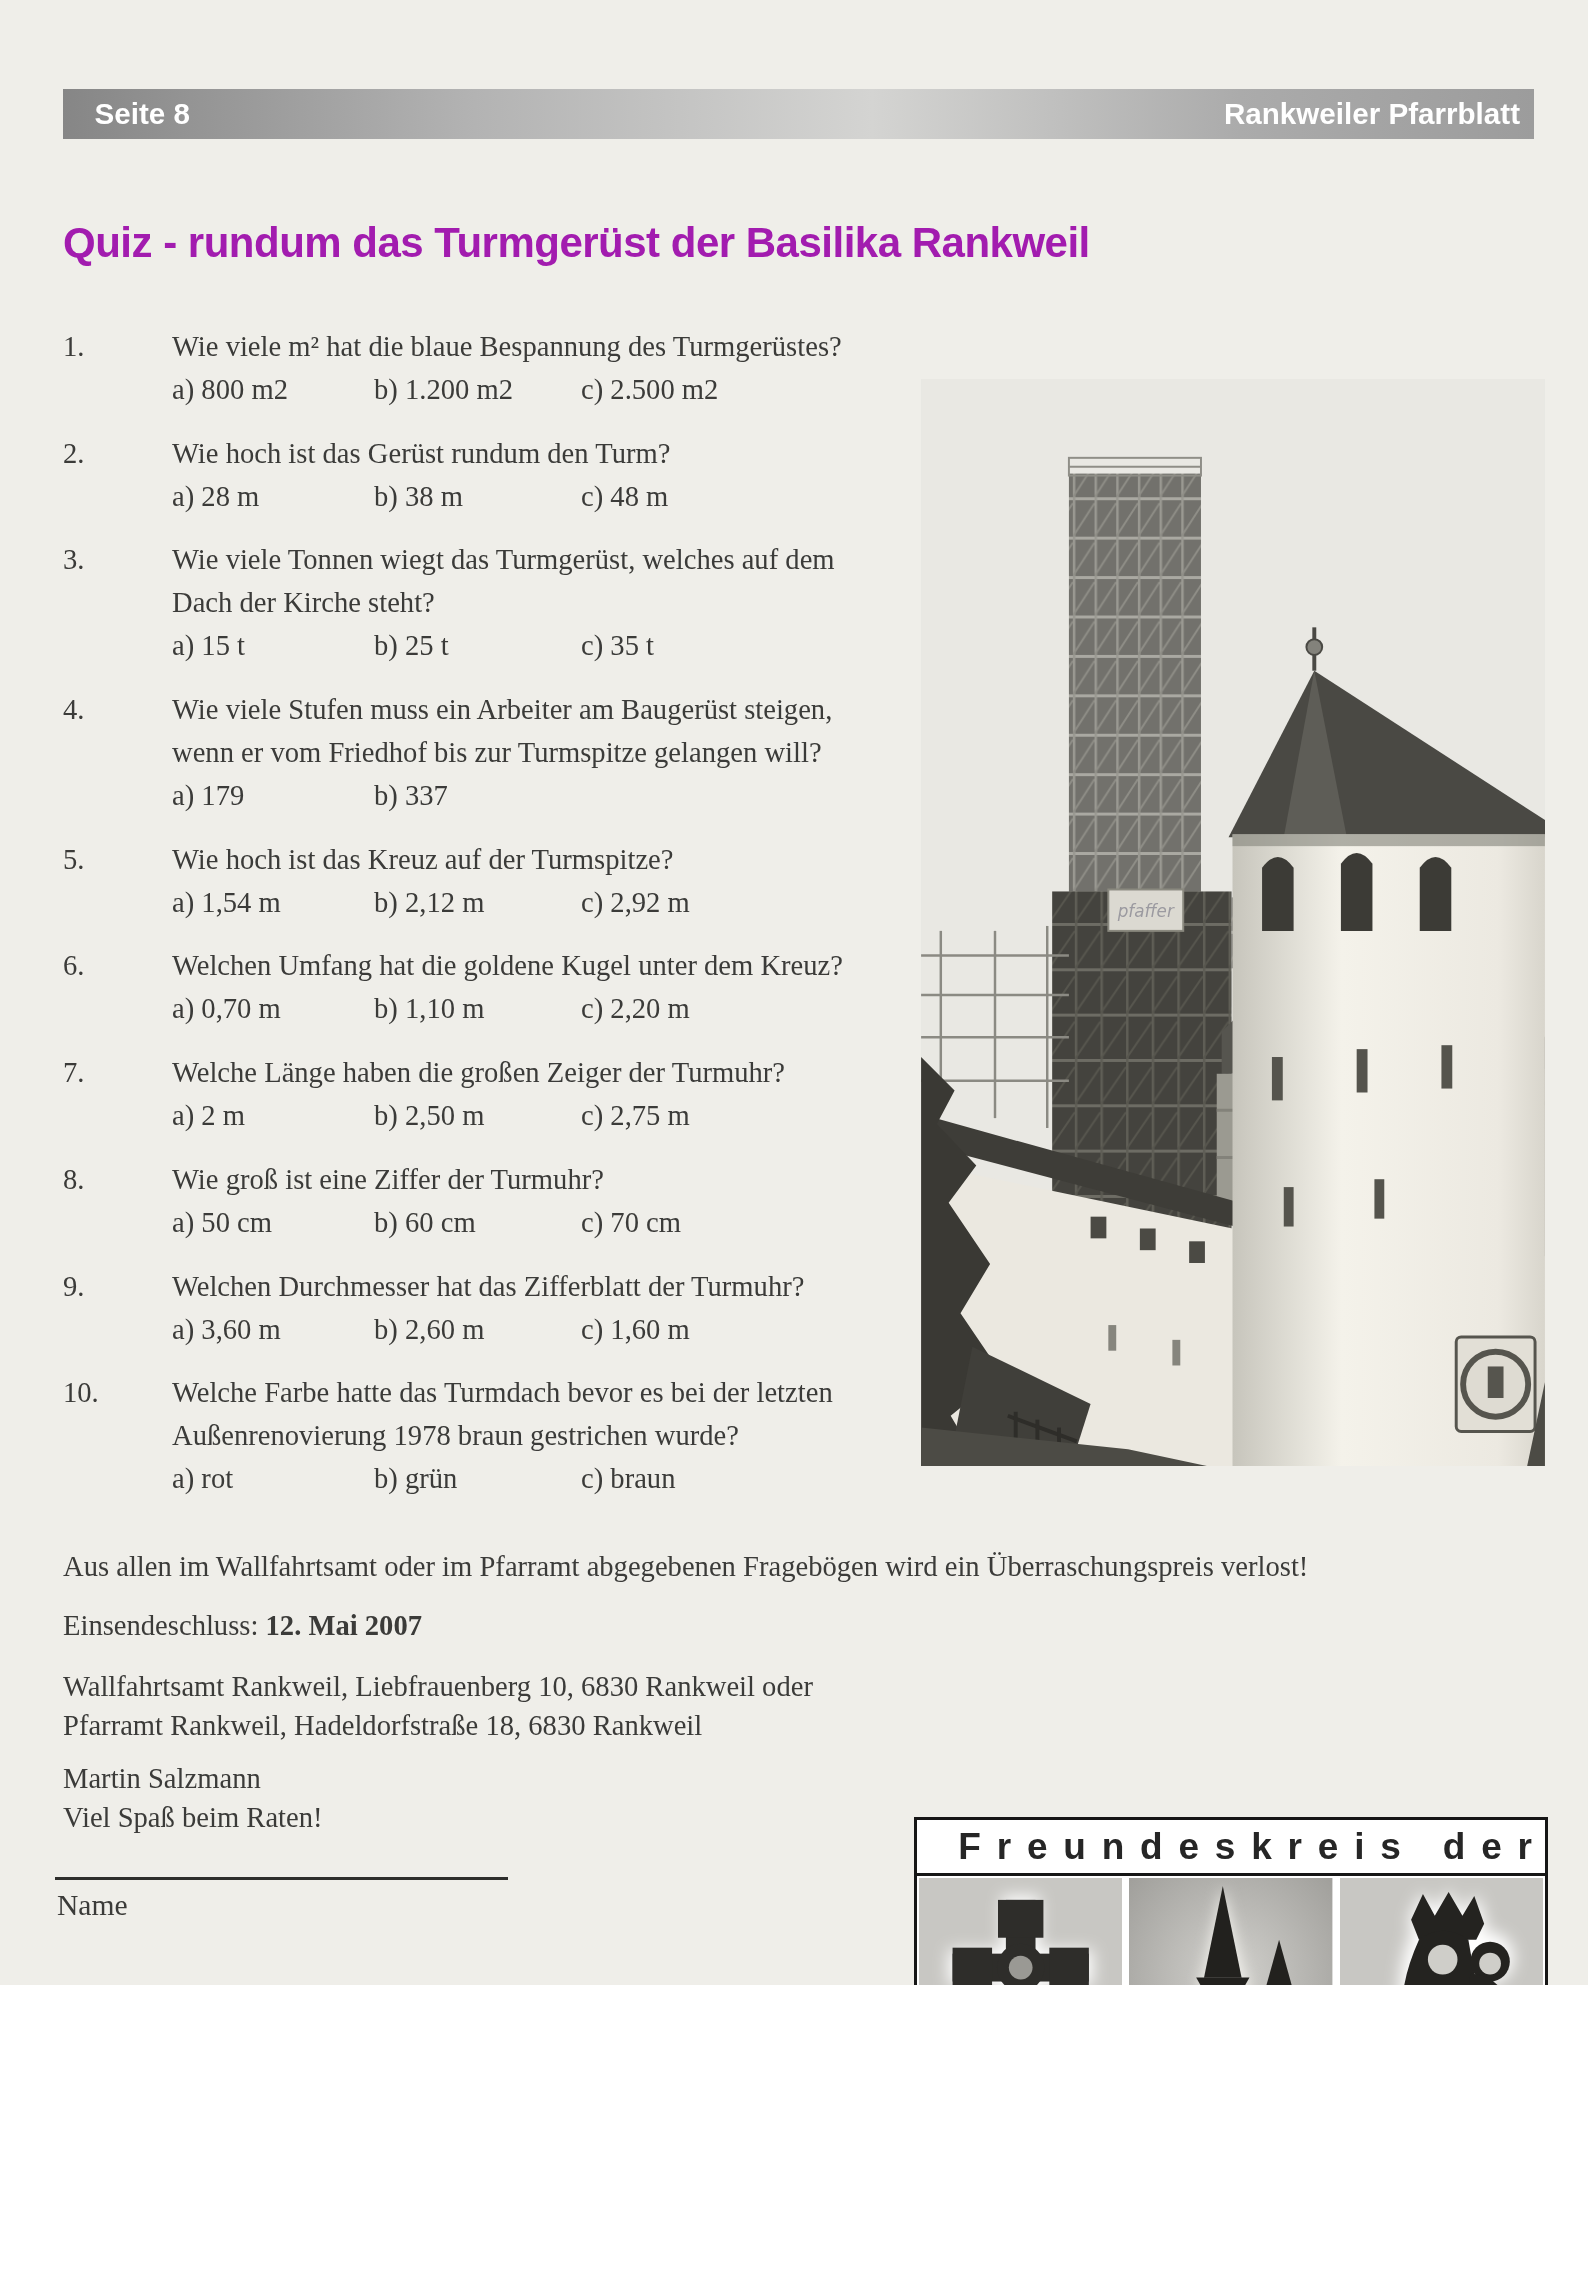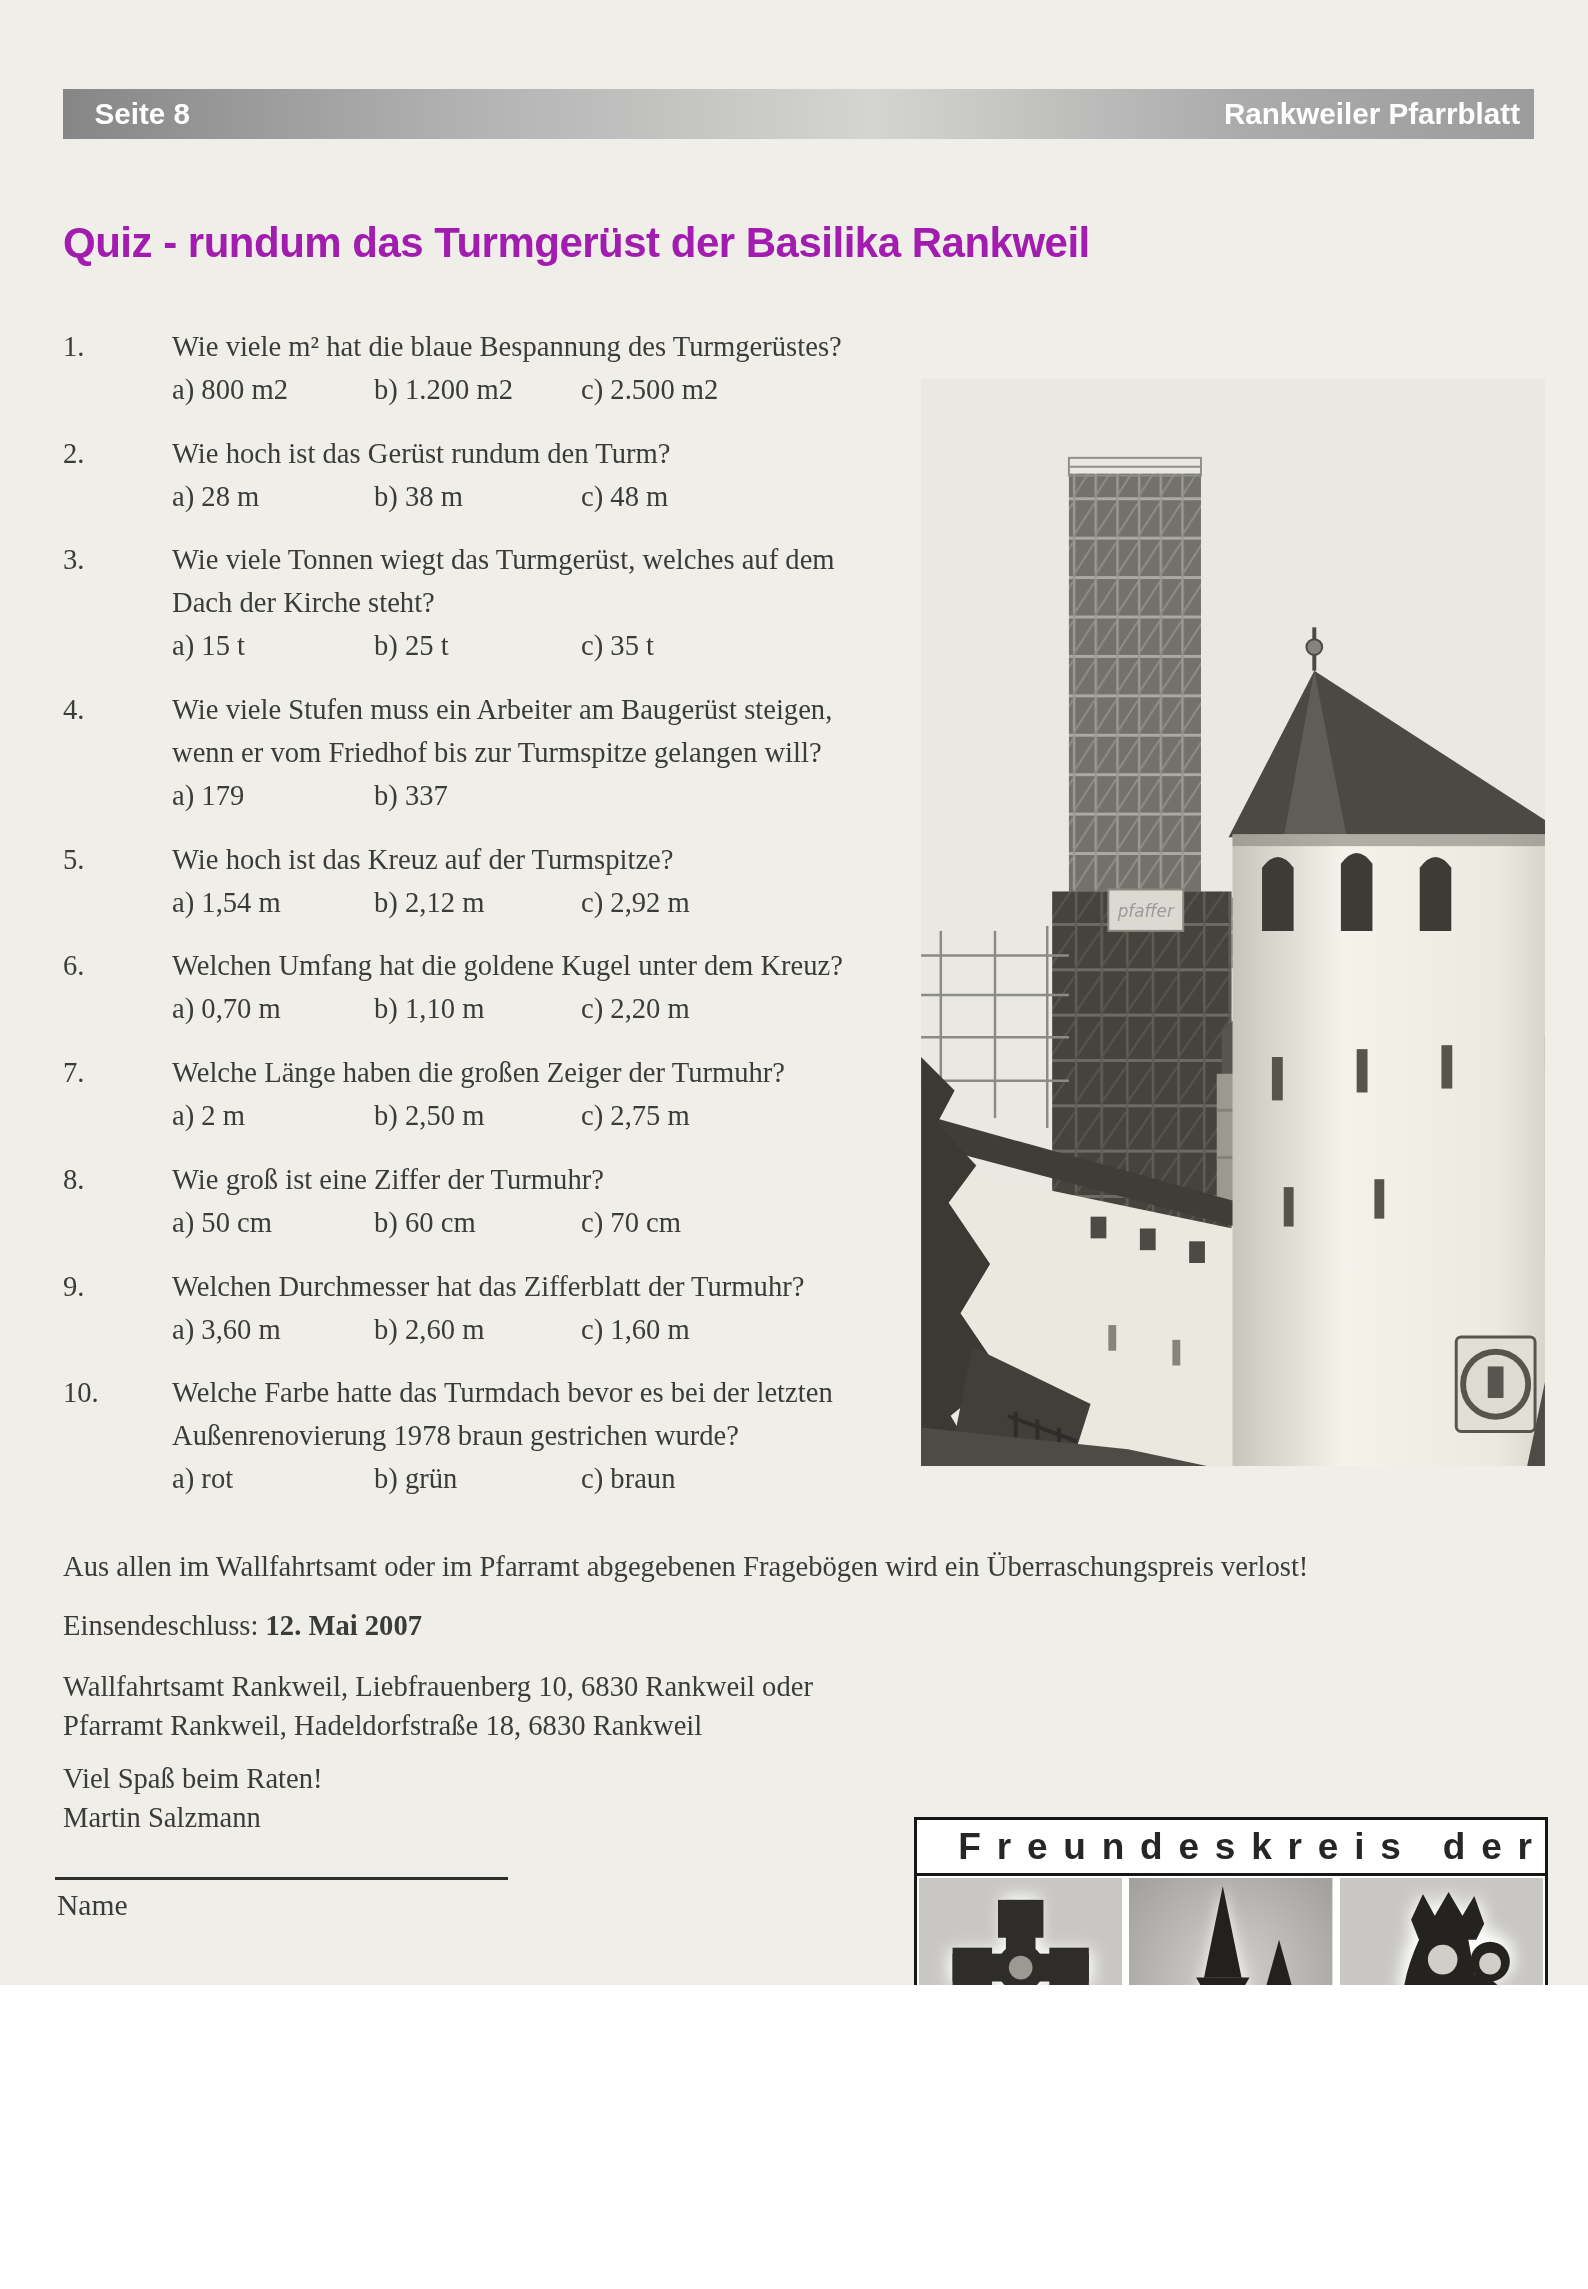--- a/index.html
+++ b/index.html
@@ -312,22 +312,22 @@
     </svg>
   </div>
 
   <div class="ftext" style="top:1547px">Aus allen im Wallfahrtsamt oder im Pfarramt abgegebenen Fragebögen wird ein Überraschungspreis verlost!</div>
   <div class="ftext" style="top:1606px"><span>Einsendeschluss: </span><span class="bold">12. Mai 2007</span></div>
   <div class="ftext" style="top:1667px">
     <div>Wallfahrtsamt Rankweil, Liebfrauenberg 10, 6830 Rankweil oder</div>
     <div>Pfarramt Rankweil, Hadeldorfstraße 18, 6830 Rankweil</div>
   </div>
   <div class="ftext" style="top:1759px">
+    <div>Martin Salzmann</div>
     <div>Viel Spaß beim Raten!</div>
-    <div>Martin Salzmann</div>
   </div>
 
   <div class="form-line" style="top:1877px"></div>
   <div class="form-label" style="left:57px;top:1889px">Name</div>
 
   <div class="form-line" style="top:1985px"></div>
   <div class="form-label" style="left:57px;top:1998px">Gerüst</div>
 
   <div class="form-line" style="top:2095px"></div>
   <div class="form-label" style="left:57px;top:2108px">PLZ</div>

